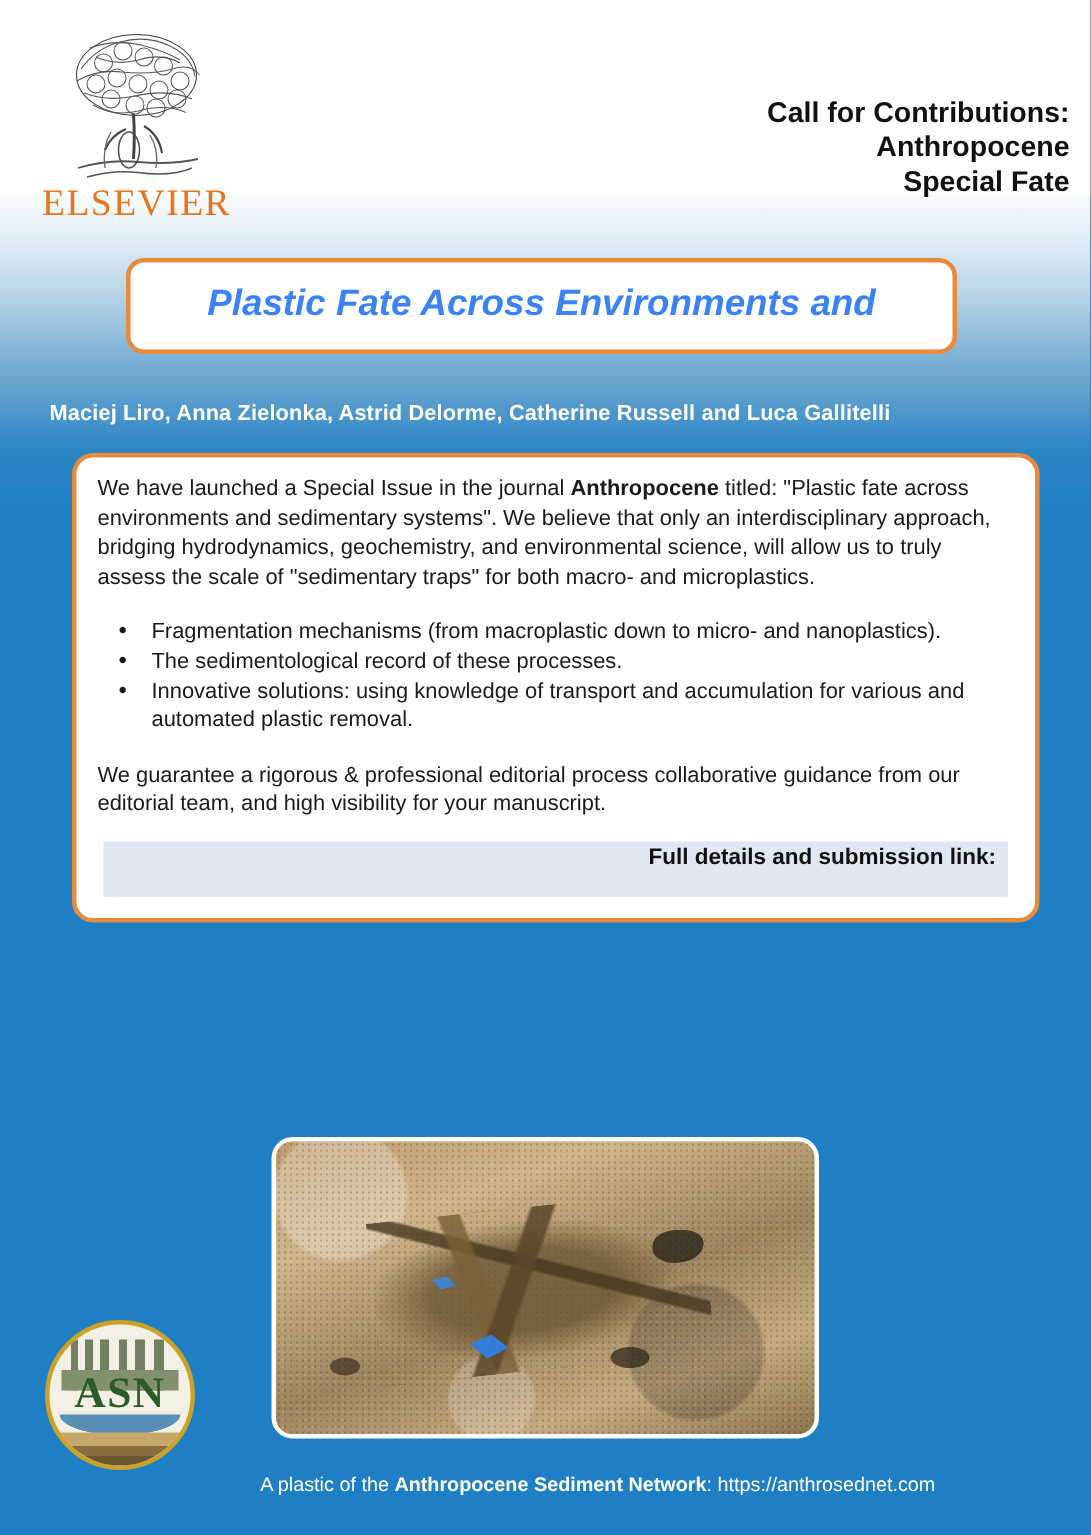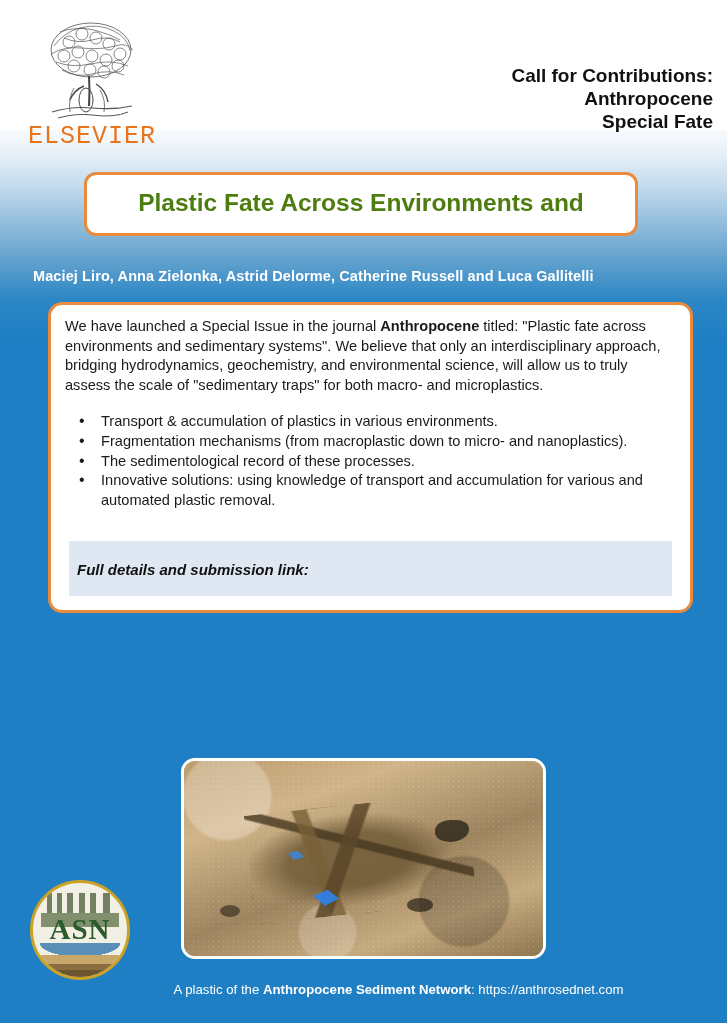--- a/index.html
+++ b/index.html
@@ -42,21 +42,21 @@
     position: absolute;
     left: 26px; top: 16px;
     width: 150px;
   }
   .elsevier-tree {
     width: 115px; height: 108px;
     margin-left: 8px;
     position: relative;
   }
   .elsevier-word {
-    font-family: Liberation Mono, monospace;
+    font-family: Liberation Serif, serif;
     font-size: 25px;
     letter-spacing: 1px;
     color: #e8741c;
     font-weight: 400;
     margin-top: -2px;
     text-align: left;
     padding-left: 2px;
   }
   .callfor {
     position: absolute;
@@ -75,22 +75,23 @@
     width: 554px;
     background: #ffffff;
     border: 3px solid #ea8a3c;
     border-radius: 12px;
     padding: 12px 10px 14px 10px;
     text-align: center;
   }
   .title-box .t {
     font-size: 24.5px;
     font-weight: bold;
-    color: #4d7c0f;
+    color: #3b82f6;
     line-height: 32px;
+    font-style: italic;
   }
 
   
   .authors {
     position: absolute;
     left: 33px; top: 268px;
     width: 665px;
     color: #ffffff;
     font-size: 14.5px;
     font-weight: bold;
@@ -132,23 +133,22 @@
     position: absolute;
     left: -12px;
     top: -1px;
     font-size: 16px;
   }
 
   
   .link-panel {
     margin: 14px 4px 0 4px;
     background: #dee7f2;
-    padding: 20px 8px 9px 8px;
-    text-align: left;
-    font-style: italic;
+    padding: 2px 8px 9px 8px;
+    text-align: right;
   }
   .link-panel .lp-title {
     font-size: 15px;
     font-weight: bold;
     color: #111;
     margin-bottom: 9px;
   }
   .link-panel .lp-url {
     font-size: 9.2px;
     color: #2a4fd0;
@@ -357,28 +357,28 @@
 <div class="authors">Maciej Liro, Anna Zielonka, Astrid Delorme, Catherine Russell and Luca Gallitelli</div>
 
 <div class="card">
 
   <p><span>We have launched a Special Issue in the journal </span><span class="bold">Anthropocene</span><span> titled: "Plastic fate across environments and sedimentary systems". We believe that only an interdisciplinary approach, bridging hydrodynamics, geochemistry, and environmental science, will allow us to truly assess the scale of "sedimentary traps" for both macro- and microplastics.</span></p>
 
   <div class="gap"></div>
 
 
   <ul class="bullets">
-    <li>Transport &amp; accumulation of plastics in various environments.</li>
     <li>Fragmentation mechanisms (from macroplastic down to micro- and nanoplastics).</li>
     <li>The sedimentological record of these processes.</li>
     <li>Innovative solutions: using knowledge of transport and accumulation for various and automated plastic removal.</li>
   </ul>
 
   <div class="gap"></div>
 
+  <p>We guarantee a rigorous &amp; professional editorial process collaborative guidance from our editorial team, and high visibility for your manuscript.</p>
 
   <div class="link-panel">
     <div class="lp-title">Full details and submission link:</div>
   </div>
 
 </div>
 
 <div class="photo">
   <div class="sand"></div>
   <div class="grain"></div>

